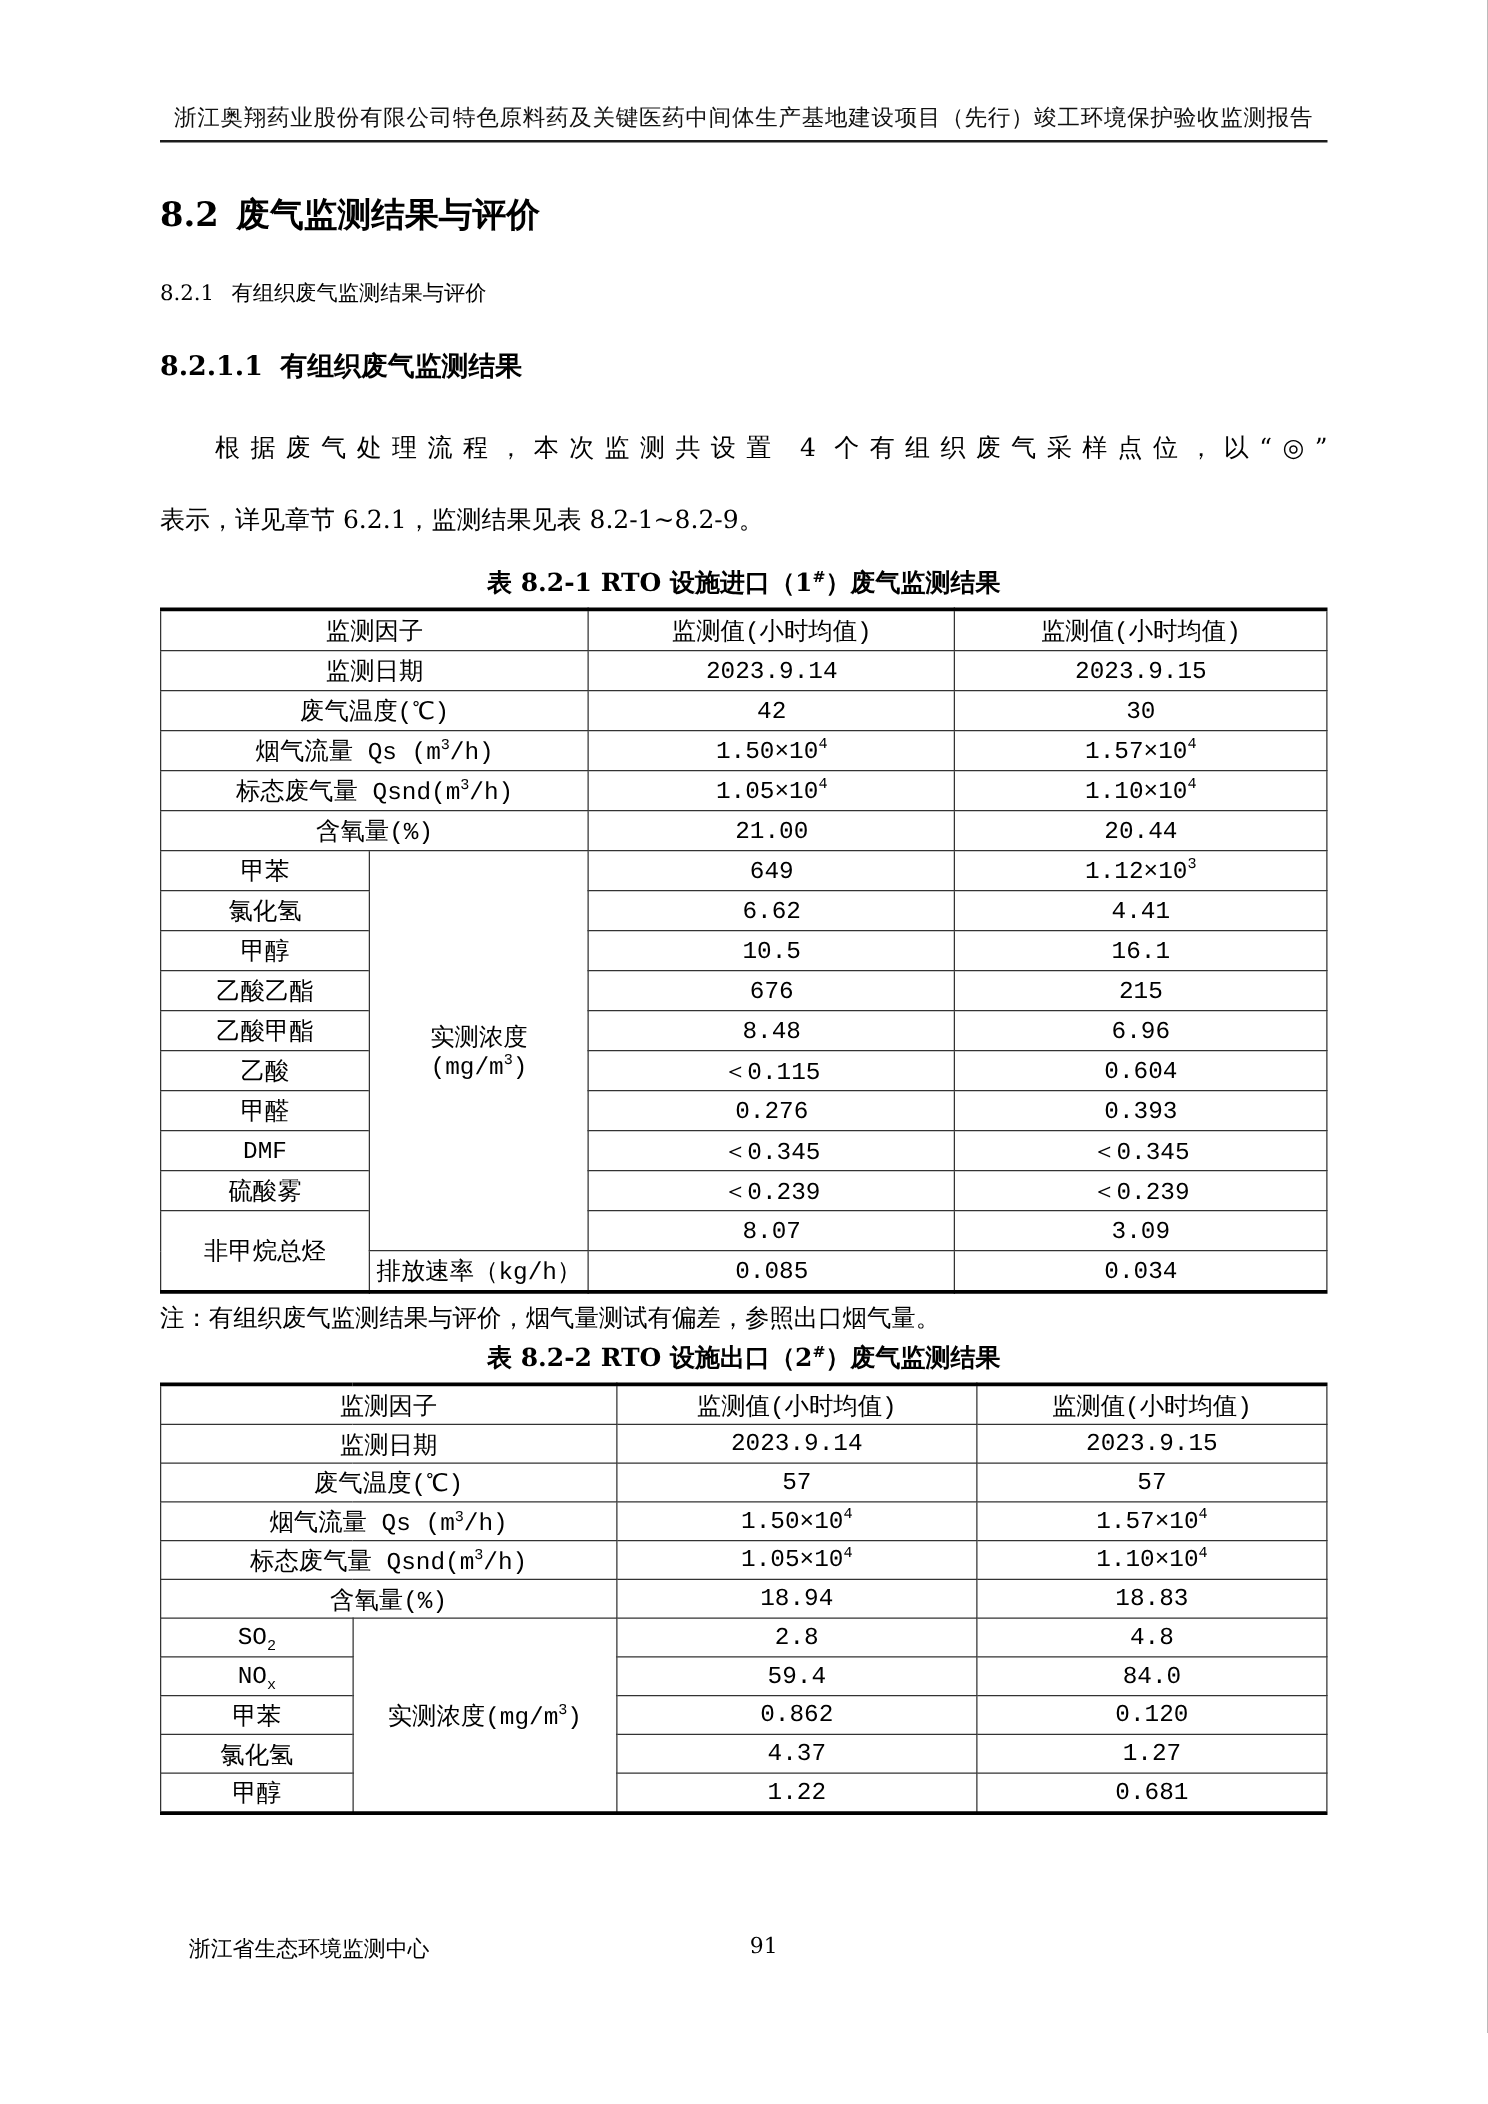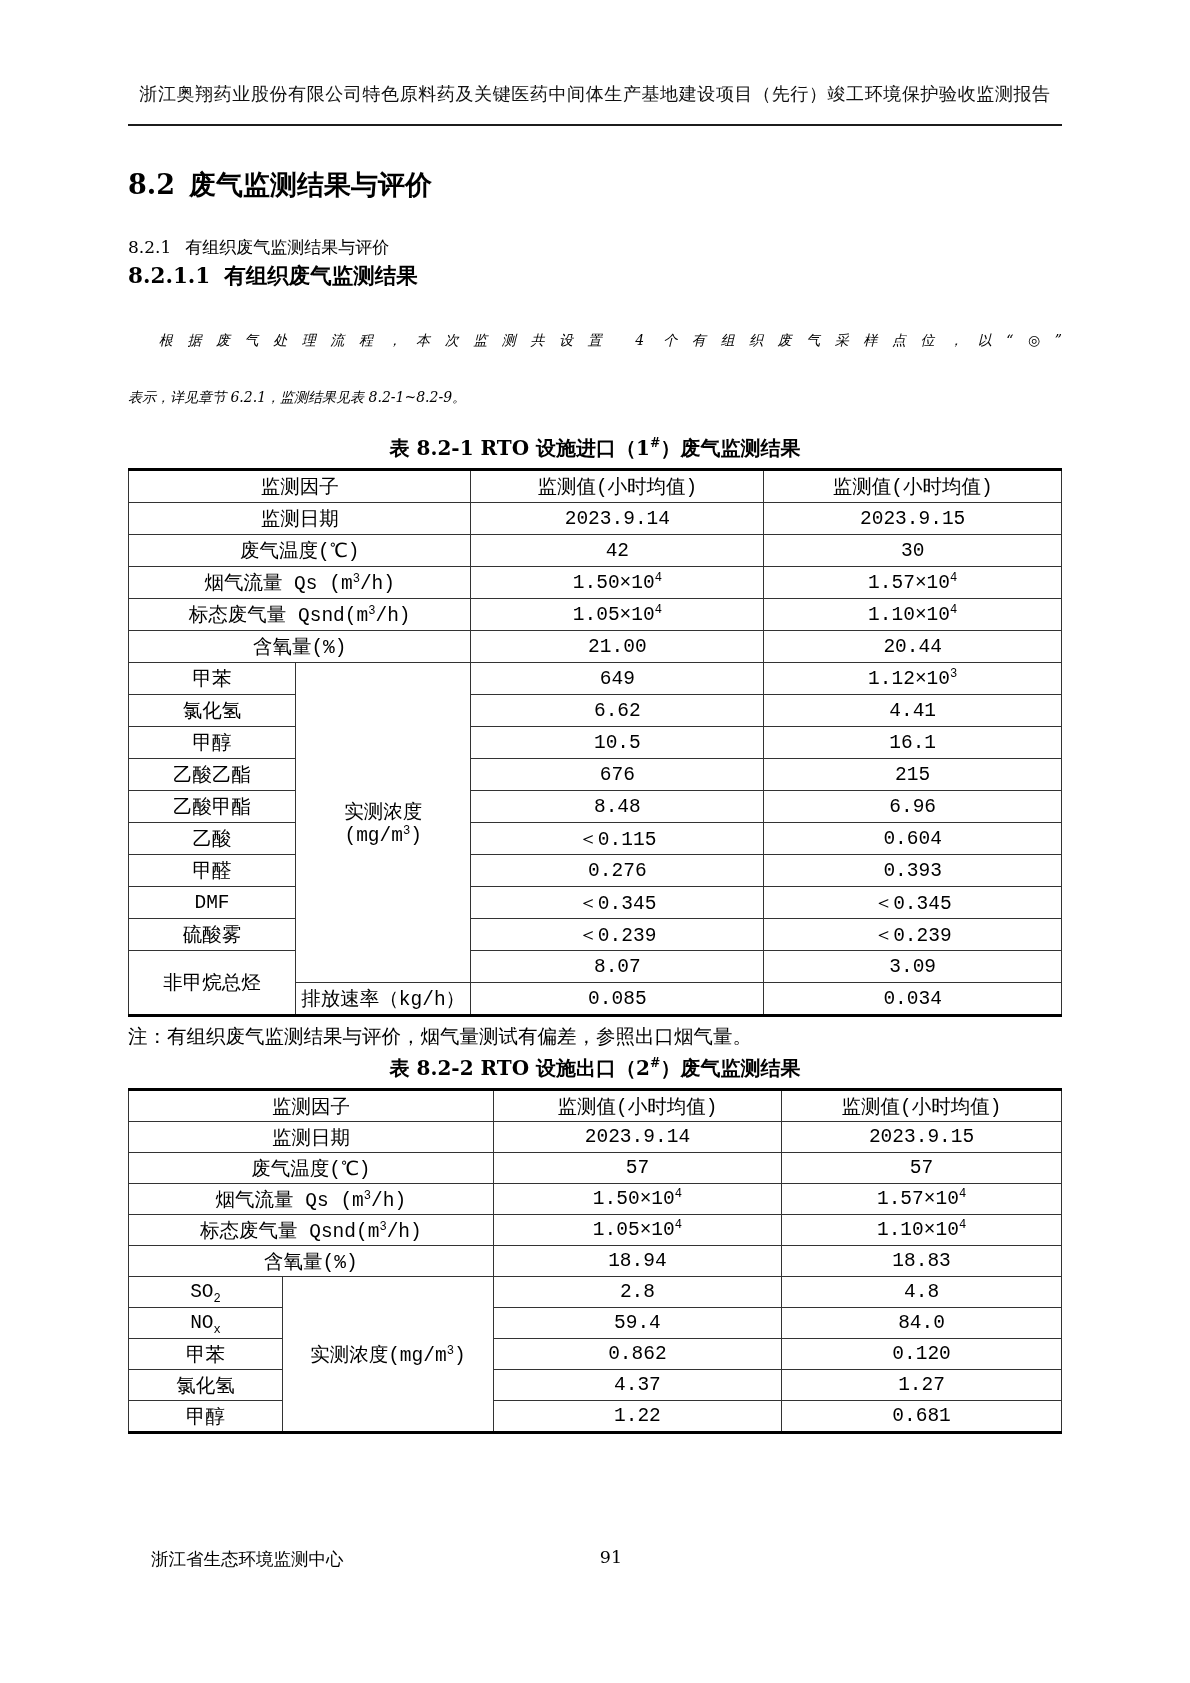--- a/index.html
+++ b/index.html
@@ -4,31 +4,31 @@
 <style>
   html,body{margin:0;padding:0;background:#888;}
   .page{
     position:relative;width:1190px;height:1683px;background:#ffffff;
     font-family:"DejaVu Serif","Liberation Serif","DejaVu Sans",serif;
     color:#000;overflow:hidden;margin:0 auto;
   }
   .content{padding:0 128px;}
   
   .doc-header{
-    margin-top:82px;padding-bottom:18px;border-bottom:2px solid #1c1c1c;
+    margin-top:82px;padding-bottom:6px;border-bottom:2px solid #1c1c1c;
     font-size:18px;letter-spacing:0.6px;text-align:center;white-space:nowrap;
     color:#111;
   }
   
   .h1{margin-top:42px;font-size:27px;font-weight:bold;line-height:34px;}
   .h2{margin-top:30px;font-size:17px;font-weight:normal;line-height:30px;}
-  .h3{font-size:21.5px;font-weight:bold;line-height:28px;}
+  .h3{margin-top:30px;font-size:21.5px;font-weight:bold;line-height:28px;}
   .hnum{margin-right:14px;font-family:"DejaVu Serif","Liberation Serif",serif;}
   
-  .para{margin-top:22px;font-size:14px;line-height:57px;font-style:italic;}
+  .para{margin-top:22px;font-size:20px;line-height:57px;}
   .para .line1{text-indent:2.2em;text-align:justify;text-align-last:justify;}
   .para .line2{text-align:left;}
   
   .tbl-title{margin-top:8px;font-size:20px;font-weight:bold;text-align:center;line-height:28px;}
   .tbl-title2{margin-top:4px;}
   
   table.mon{
     width:100%;border-collapse:collapse;table-layout:fixed;
     border-top:3px solid #000;border-bottom:3px solid #000;
     border-left:1px solid #333;border-right:1px solid #333;

